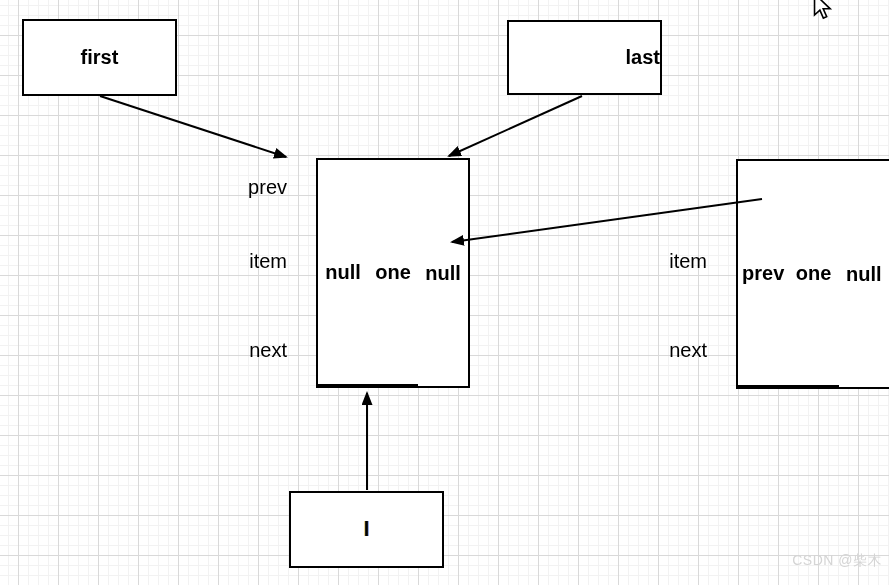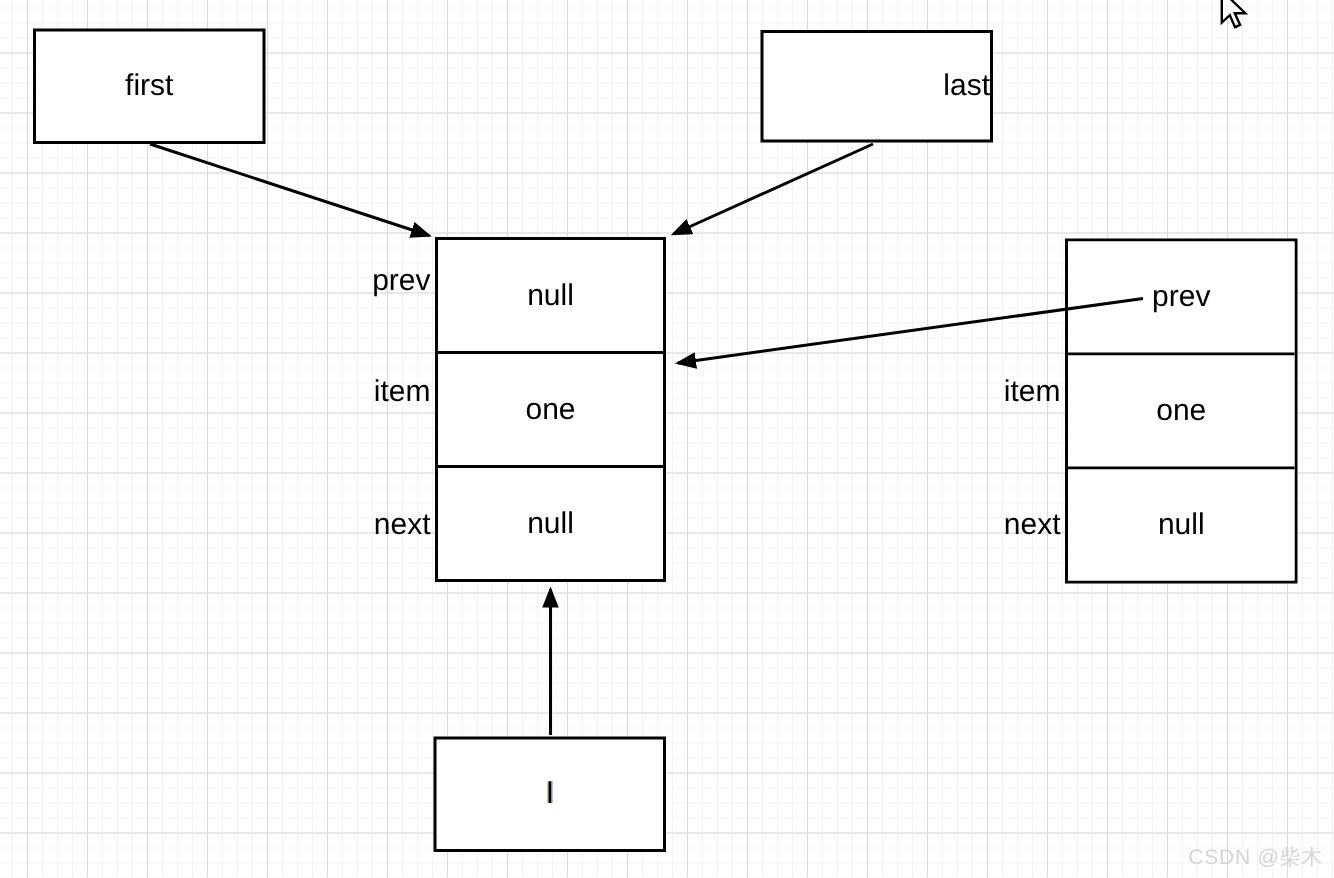--- a/index.html
+++ b/index.html
@@ -17,32 +17,34 @@
       linear-gradient(to bottom, #f2f2f2 1px, transparent 1px);
     background-size: 40px 40px, 40px 40px, 10px 10px, 10px 10px;
     background-position: 18px 0, 0 35px, 8px 0, 0 5px;
   }
 
   .shape {
     position: absolute;
     background: #ffffff;
     border: 2px solid #000000;
     z-index: 1;
+    font-weight: bold;
   }
 
   .pointer-box {
     display: flex;
     align-items: center;
     justify-content: center;
     font-size: 20px;
   }
 
   .node {
     display: flex;
-    flex-direction: column;
+    flex-direction: row;
+    margin-left: 26px;
   }
   .node .cell {
     flex: 1;
     display: flex;
     align-items: center;
     justify-content: center;
     font-size: 20px;
     border-bottom: 2px solid #000000;
     background: #ffffff;
   }
@@ -89,21 +91,21 @@
     position: absolute;
     left: 812px;
     top: -7px;
     z-index: 3;
     pointer-events: none;
   }
 
   #watermark {
     position: absolute;
     right: 7px;
-    bottom: 4px;
+    bottom: 15px;
     font-size: 14px;
     color: #d5d5d5;
     z-index: 1;
     letter-spacing: 0.5px;
   }
 </style>
 </head>
 <body>
 
 <div id="box-first" class="shape pointer-box">

